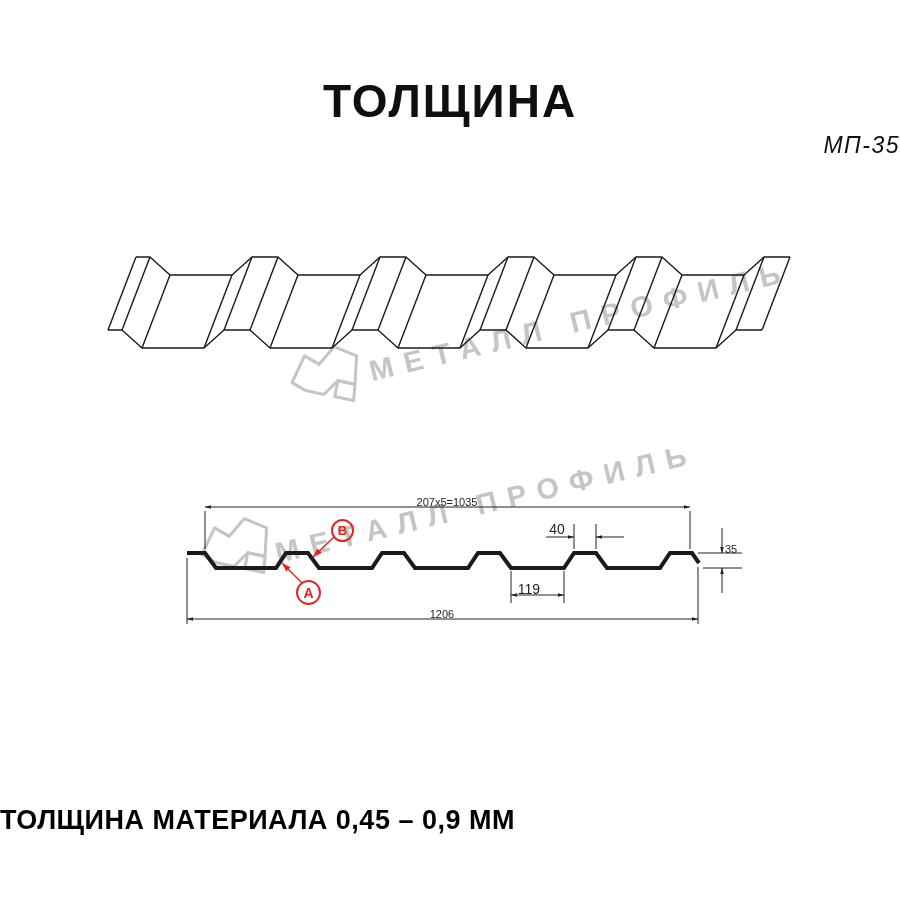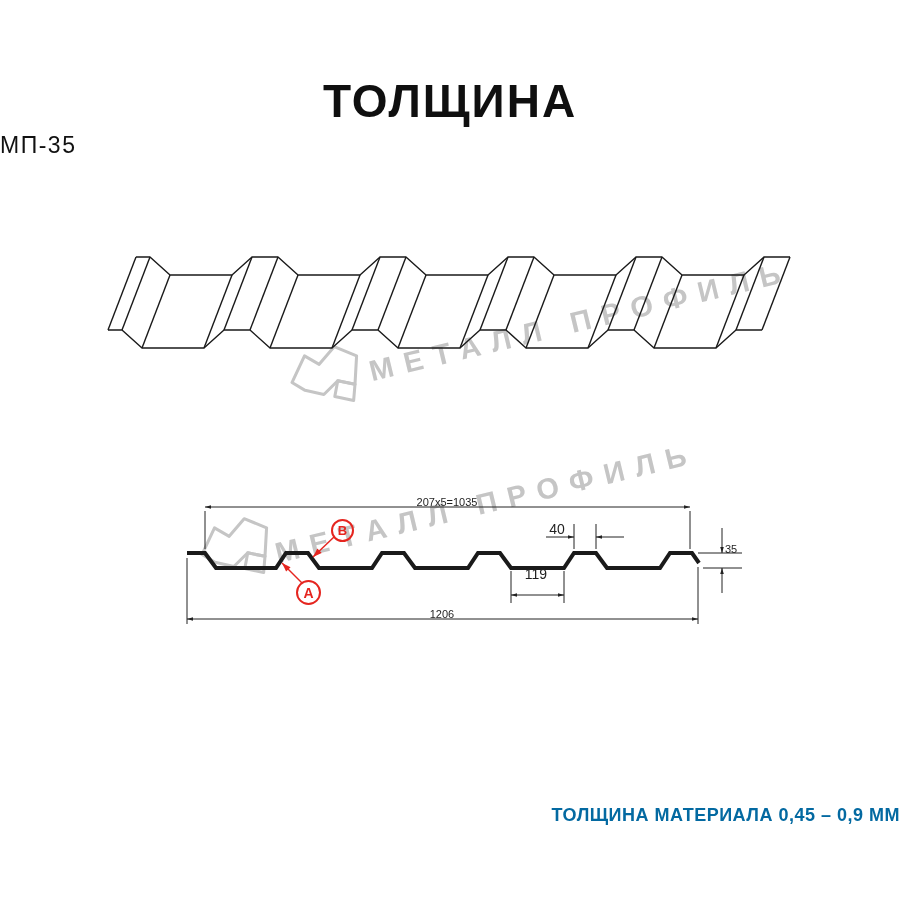--- a/index.html
+++ b/index.html
@@ -1,24 +1,24 @@
 <!DOCTYPE html>
 <html><head>
 <meta charset="utf-8">
 <style>
   html,body{margin:0;padding:0;}
   body{width:900px;height:900px;background:#ffffff;position:relative;overflow:hidden;
        font-family:"Liberation Sans", sans-serif;}
   .abs{position:absolute;}
   .page-title{left:0;right:0;top:74px;text-align:center;font-size:46px;font-weight:700;
        letter-spacing:2px;color:#0f0f0f;z-index:4;}
-  .page-subtitle{left:0;right:0;top:132px;text-align:left;font-size:23px;font-weight:500;
-       letter-spacing:1.5px;color:#111;z-index:4;}
-  .footer-note{left:0;right:0;top:805px;text-align:right;font-size:18px;font-weight:700;
-       letter-spacing:.5px;color:#0369a1;z-index:4;}
+  .page-subtitle{left:0;right:0;top:132px;text-align:right;font-size:23px;font-weight:500;
+       letter-spacing:1.5px;color:#111;z-index:4;font-style:italic;}
+  .footer-note{left:0;right:0;top:805px;text-align:left;font-size:27px;font-weight:700;
+       letter-spacing:.5px;color:#000000;z-index:4;}
   .wm-text{color:#c5c5c5;font-weight:700;font-size:29px;letter-spacing:11px;white-space:nowrap;
        transform:rotate(-13.5deg);transform-origin:left top;z-index:1;}
   .wm-logo{z-index:1;transform:rotate(-6deg);}
   #canvas{left:0;top:0;z-index:2;}
   .dim-label{color:#1f1f1f;font-size:14px;z-index:3;text-align:center;}
   .dim-label.big{font-size:11px;margin-top:6px;}
   .callout{border:2px solid #e5251f;border-radius:50%;color:#e5251f;font-weight:600;
        display:flex;align-items:center;justify-content:center;z-index:3;background:transparent;}
   #callout-a{left:296px;top:580px;width:21px;height:21px;font-size:14px;}
   #callout-b{left:331px;top:519px;width:19px;height:19px;font-size:13px;}
@@ -116,17 +116,17 @@
   </g>
 </svg>
 
 <h1 class="abs page-title" style="margin:0;">ТОЛЩИНА</h1>
 <div class="abs page-subtitle">МП-35</div>
 <div class="abs footer-note">ТОЛЩИНА МАТЕРИАЛА 0,45 – 0,9 ММ</div>
 
 <span class="abs dim-label big" style="left:380px;top:490px;width:134px;">207x5=1035</span>
 <span class="abs dim-label" style="left:541px;top:521px;width:32px;">40</span>
 <span class="abs dim-label big" style="left:725px;top:537px;text-align:center;">35</span>
-<span class="abs dim-label" style="left:511px;top:566px;width:36px;text-align:right;">119</span>
+<span class="abs dim-label" style="left:511px;top:581px;width:36px;">119</span>
 <span class="abs dim-label big" style="left:410px;top:602px;width:64px;">1206</span>
 
 <div id="callout-a" class="abs callout">А</div>
 <div id="callout-b" class="abs callout">В</div>
 
 </body></html>

